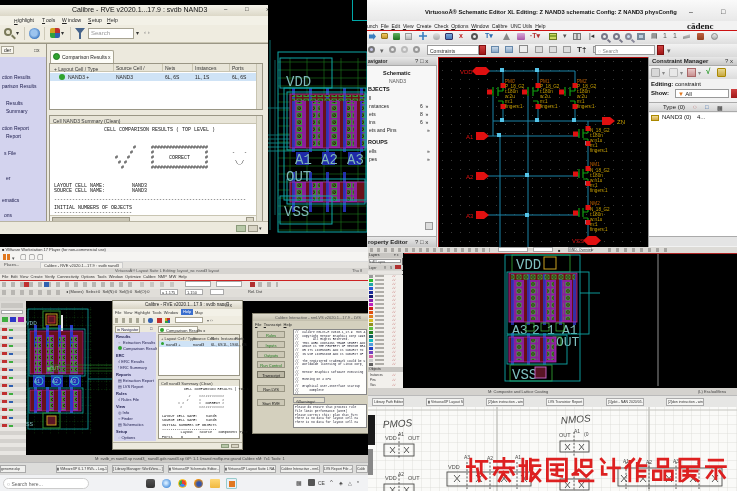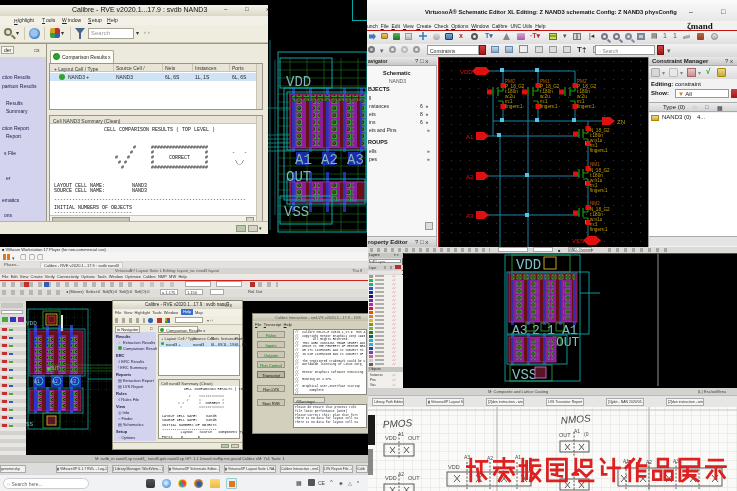--- a/index.html
+++ b/index.html
@@ -266,21 +266,21 @@
 <div class="abs" id="regB" style="left:367px;top:0;width:370px;height:247px;background:#ececec;overflow:hidden;">
 
   <div class="abs" style="left:0;top:0;width:370px;height:21px;background:linear-gradient(#fafafa,#e8e8e8);">
     <span class="abs" style="left:58px;top:9px;font-size:5.8px;color:#111;font-weight:bold;">VirtuosoÂ® Schematic Editor XL Editing: Z NAND3 schematic  Config: Z NAND3 physConfig</span>
     <span class="abs" style="left:322px;top:8px;font-size:7px;color:#222;">–</span>
     <span class="abs" style="left:354px;top:8px;font-size:7px;color:#222;">□</span>
   </div>
 
   <div class="abs" style="left:0;top:21px;width:370px;height:9px;background:#f2f2f2;font-size:5px;color:#222;">
     <span class="abs" style="left:0px;top:2px;">unch&nbsp;&nbsp;<u>F</u>ile&nbsp;&nbsp;<u>E</u>dit&nbsp;&nbsp;<u>V</u>iew&nbsp;&nbsp;<u>C</u>reate&nbsp;&nbsp;Chec<u>k</u>&nbsp;&nbsp;<u>O</u>ptions&nbsp;&nbsp;<u>W</u>indow&nbsp;&nbsp;Ca<u>l</u>ibre&nbsp;&nbsp;UNC Utils&nbsp;&nbsp;<u>H</u>elp</span>
-    <span class="abs" style="left:320px;top:0px;font-size:9px;color:#111;font-weight:bold;font-family:'Liberation Serif',serif;">ζmand</span>
+    <span class="abs" style="left:320px;top:0px;font-size:9px;color:#111;font-weight:bold;font-family:'Liberation Serif',serif;">cādenc</span>
   </div>
   <div class="abs" style="left:0;top:30px;width:370px;height:1px;background:#cc1111;"></div>
 
   <div class="abs" style="left:0;top:31px;width:370px;height:13px;background:linear-gradient(#f6f6f6,#dedede);">
     <span class="abs" style="left:2px;top:2px;width:7px;height:7px;background:#3a7ec0;clip-path:polygon(0 20%,60% 20%,60% 0,100% 50%,60% 100%,60% 80%,0 80%);"></span>
     <span class="abs" style="left:14px;top:2px;width:7px;height:6px;background:linear-gradient(#f0c860,#c89830);border:1px solid #987820;border-radius:1px;"></span>
     <span class="abs" style="left:26px;top:2px;width:7px;height:7px;background:linear-gradient(#60b060,#207020);border-radius:1px;"></span>
     <span class="abs" style="left:38px;top:2px;width:7px;height:7px;background:linear-gradient(#e8e8e8,#b8b8b8);border:1px solid #999;"></span>
     <span class="abs" style="left:52px;top:1px;width:8px;height:8px;background:#3a7ec0;clip-path:polygon(40% 0,60% 0,60% 40%,100% 40%,100% 60%,60% 60%,60% 100%,40% 100%,40% 60%,0 60%,0 40%,40% 40%);"></span>
     <span class="abs" style="left:66px;top:2px;width:7px;height:7px;background:linear-gradient(#e0e0e0,#a8a8a8);border-radius:5px;"></span>

